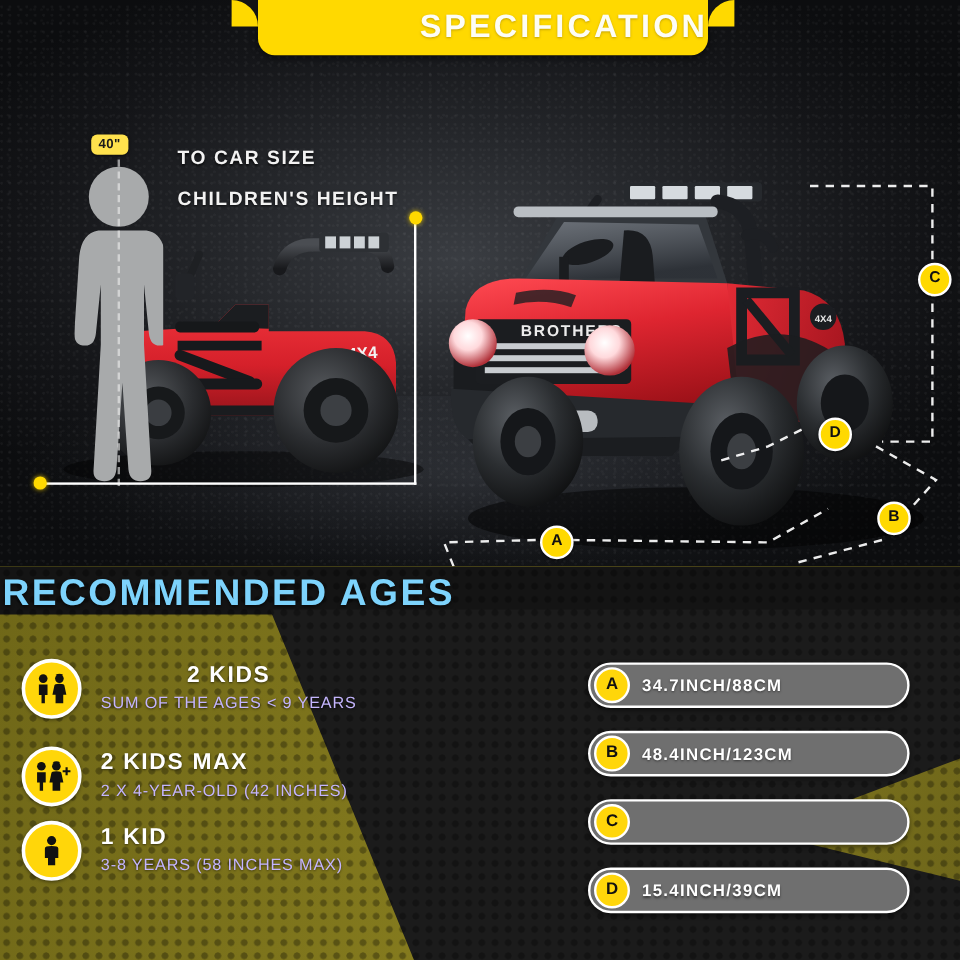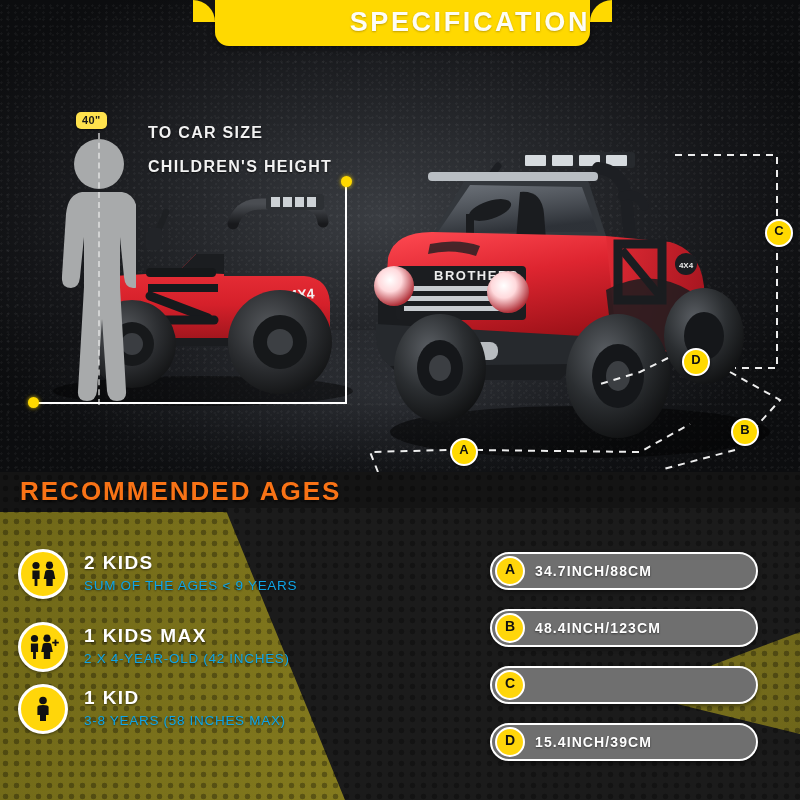--- a/index.html
+++ b/index.html
@@ -126,43 +126,43 @@
     position:absolute;left:0;top:0;width:800px;height:328px;
   }
   #dots{
     position:absolute;left:0;top:0;width:800px;height:328px;
     background-image:radial-gradient(circle, rgba(0,0,0,.30) 0 2.6px, transparent 3.1px);
     background-size:11px 11px;
     pointer-events:none;
   }
 
   #ages-title{
-    position:absolute;left:20px;top:476px;z-index:5;
-    color:#f97316;font-size:26px;font-weight:bold;letter-spacing:2px;
+    position:absolute;left:2px;top:476px;z-index:5;
+    color:#7dd3fc;font-size:31px;font-weight:bold;letter-spacing:2px;
     font-stretch:condensed;
     text-shadow:0 2px 3px rgba(0,0,0,.6);
   }
 
   .age-row{position:absolute;left:18px;z-index:5;display:flex;align-items:center;}
-  #age-row-0{top:549px;}
+  #age-row-0{top:549px;text-align:center;}
   #age-row-1{top:622px;}
   #age-row-2{top:684px;}
   .age-icon{
     width:44px;height:44px;border-radius:50%;
     background:#ffd60a;border:3px solid #ffffff;
     display:flex;align-items:center;justify-content:center;
     flex:0 0 auto;box-shadow:0 1px 3px rgba(0,0,0,.45);
   }
   .age-text{margin-left:16px;}
   .age-head{
     color:#ffffff;font-size:19px;font-weight:bold;letter-spacing:1.4px;
     text-shadow:0 1px 2px rgba(0,0,0,.55);line-height:22px;
   }
   .age-sub{
-    color:#0ea5e9;font-size:13.5px;letter-spacing:.7px;
+    color:#c4b5fd;font-size:13.5px;letter-spacing:.7px;
     text-shadow:0 1px 2px rgba(0,0,0,.55);line-height:20px;margin-top:2px;
   }
 
   
   .dim-pill{
     position:absolute;left:490px;width:264px;height:34px;
     background:#6f6f6f;border:2px solid #ffffff;border-radius:19px;
     display:flex;align-items:center;z-index:5;
     box-shadow:0 2px 4px rgba(0,0,0,.45);
   }
@@ -435,21 +435,21 @@
           <circle cx="7.5" cy="4.5" r="3.6"></circle>
           <path d="M3.9 9.5h7.2v8.6H8.9V25H6.1v-6.9H3.9z"></path>
           <circle cx="20" cy="4.5" r="3.6"></circle>
           <path d="M15.7 10.8q0-2 4.3-2t4.3 2l1.5 7.2h-2.6V25h-6.4v-7h-2.6z"></path>
           <path d="M16.9 1.2q3.1-1.6 6.2 0-.9 1.1-3.1 1.1t-3.1-1.1z"></path>
           <path d="M27.6 5.4h1.8v2.4h2.4v1.8h-2.4v2.4h-1.8V9.6h-2.4V7.8h2.4z"></path>
         </g>
       </svg>
     </div>
     <div class="age-text">
-      <div class="age-head">1 KIDS MAX</div>
+      <div class="age-head">2 KIDS MAX</div>
       <div class="age-sub">2 X 4-YEAR-OLD (42 INCHES)</div>
     </div>
   </div>
 
   <div class="age-row" id="age-row-2">
     <div class="age-icon">
       <svg width="20" height="26" viewBox="0 0 20 26">
         <g fill="#111">
           <circle cx="10" cy="4.5" r="3.8"></circle>
           <path d="M4.4 11q0-2 5.6-2t5.6 2v8h-2.6v6h-6v-6H4.4z"></path>

